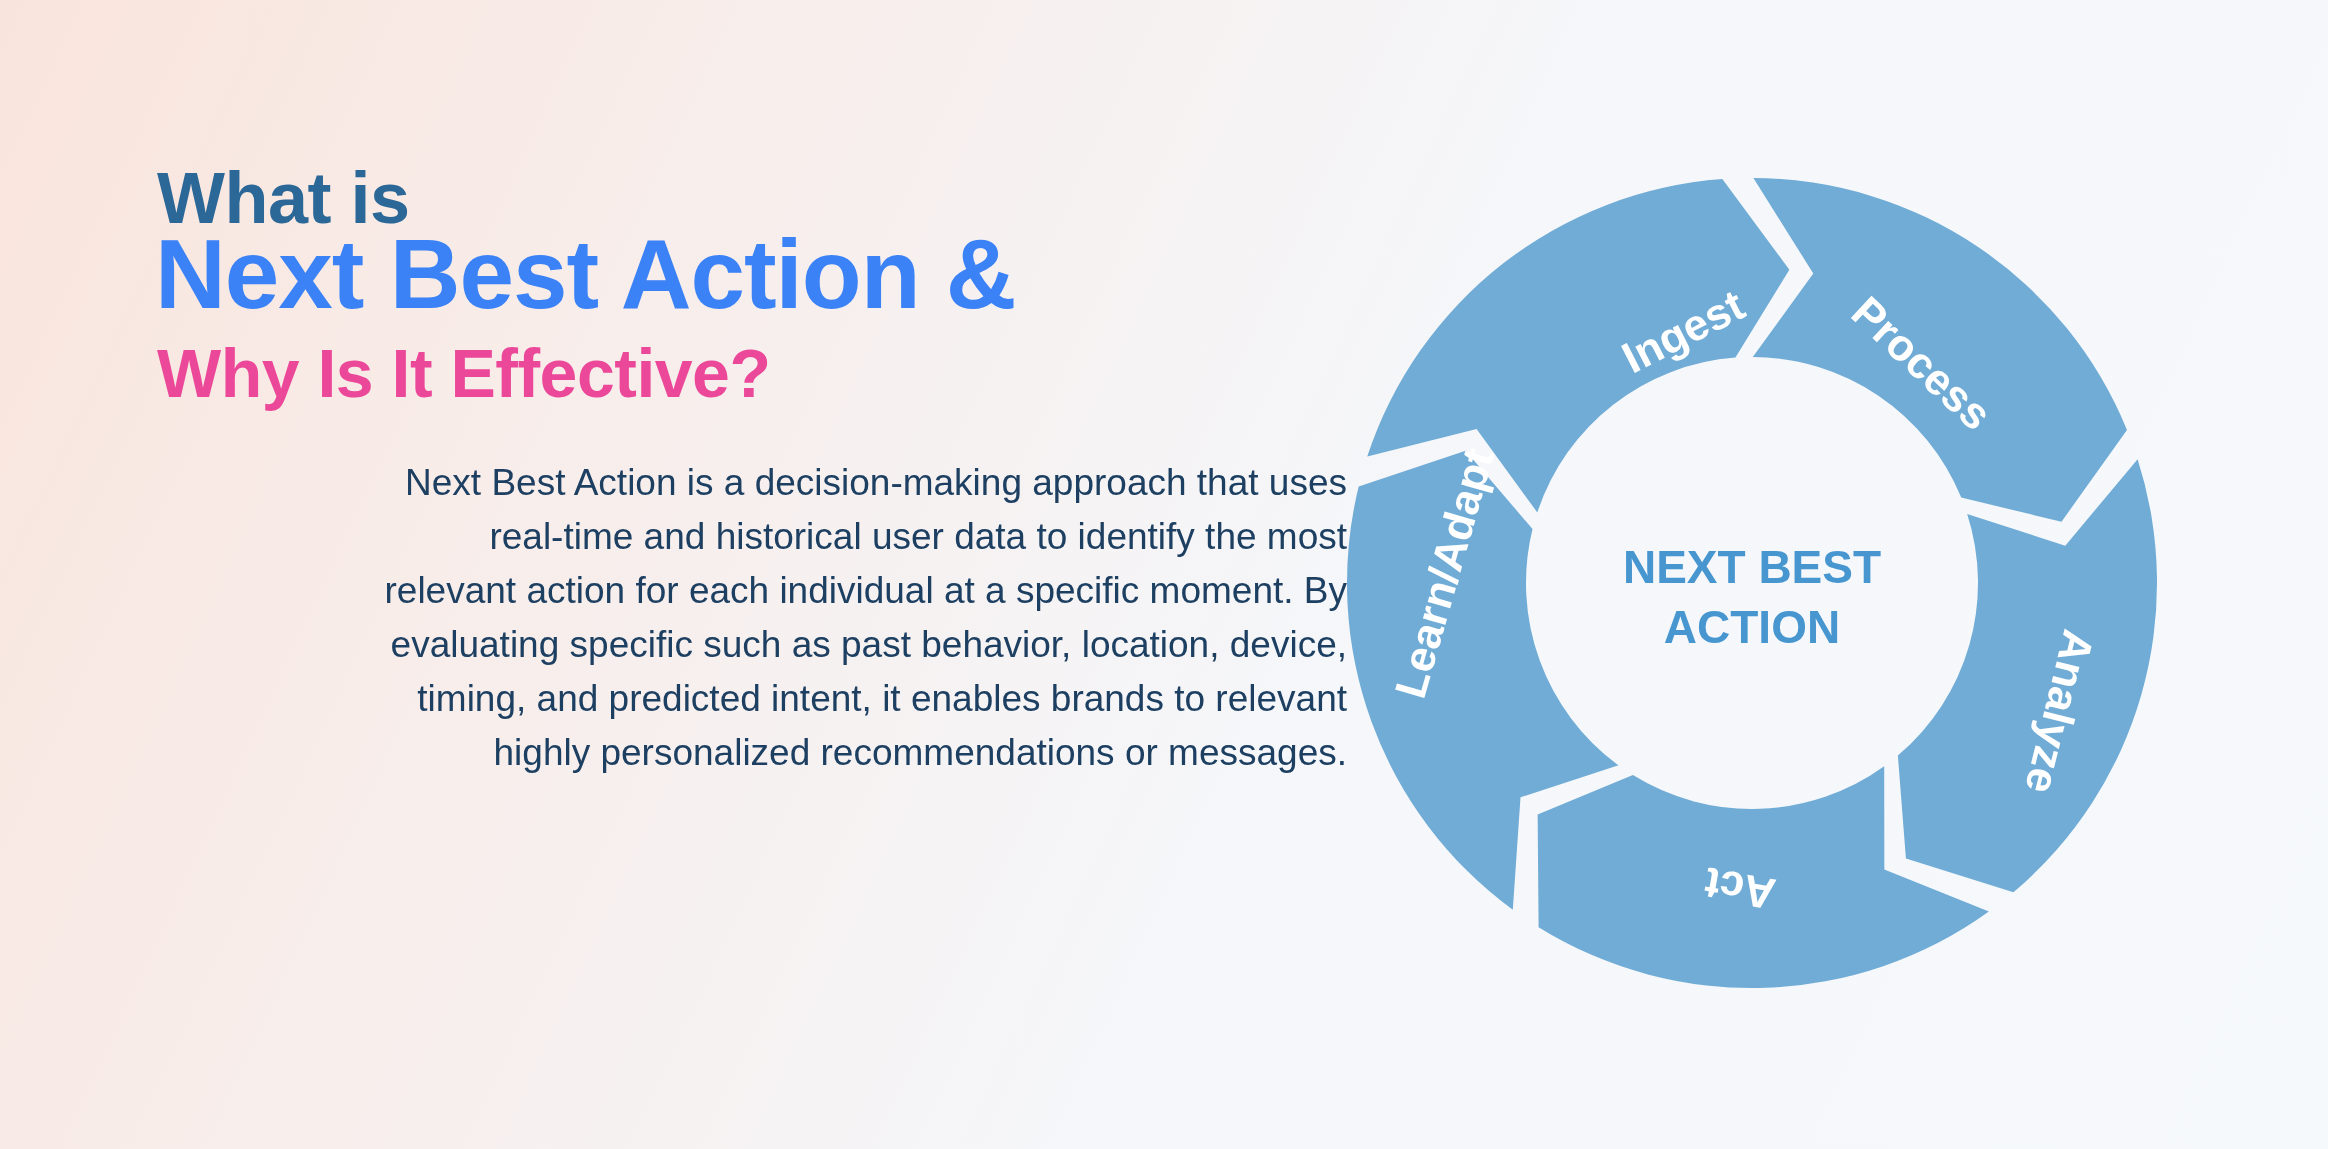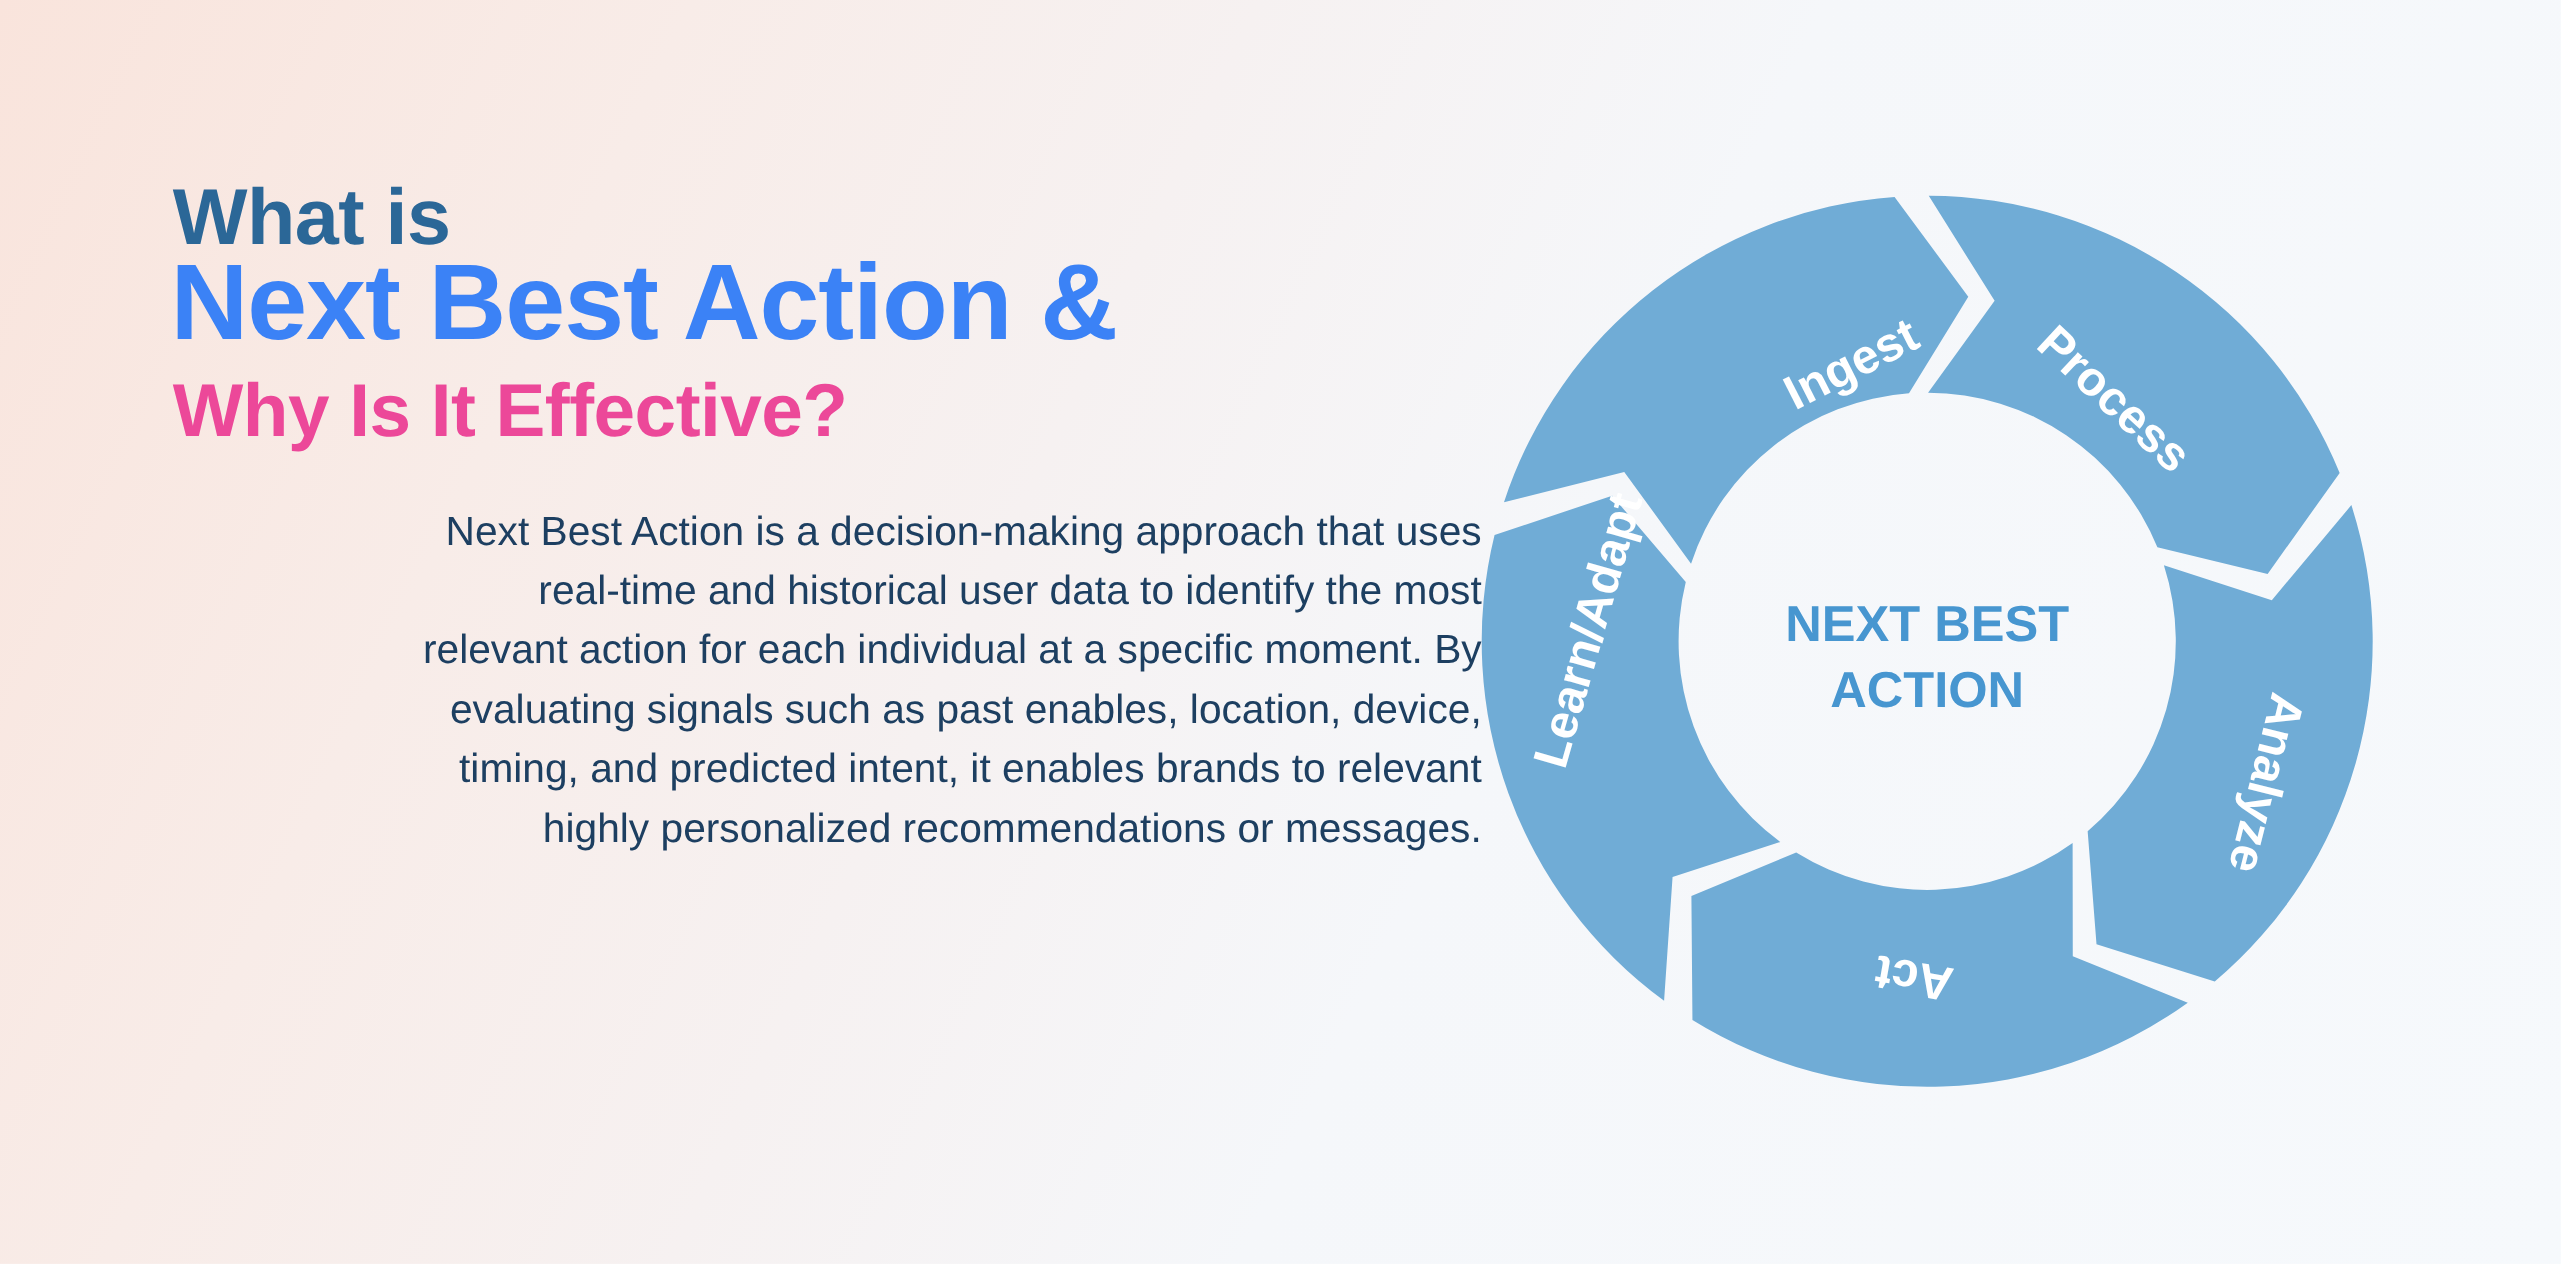--- a/index.html
+++ b/index.html
@@ -103,21 +103,21 @@
 
 <div class="left">
   <div class="title-small">What is</div>
   <div class="title-big">Next Best Action &amp;</div>
   <div class="title-sub">Why Is It Effective?</div>
 
   <div class="para para1">
     <p>Next Best Action is a decision-making approach that uses</p>
     <p>real-time and historical user data to identify the most</p>
     <p>relevant action for each individual at a specific moment. By</p>
-    <p>evaluating signals such as past enables, location, device,</p>
+    <p>evaluating specific such as past behavior, location, device,</p>
     <p>timing, and predicted intent, it enables brands to relevant</p>
     <p>highly personalized recommendations or messages.</p>
   </div>
 
   <div class="para para2">
   </div>
 </div>
 
 <div class="diagram">
   <svg id="cycle-svg" viewBox="0 0 904 906" xmlns="http://www.w3.org/2000/svg">

